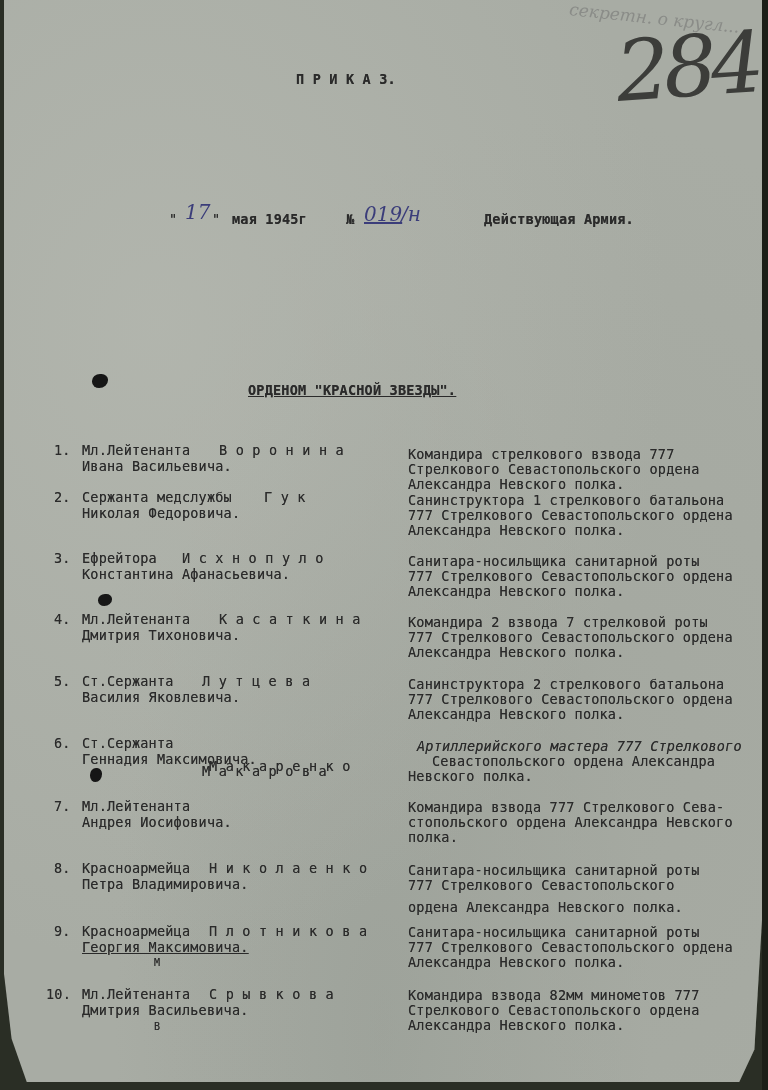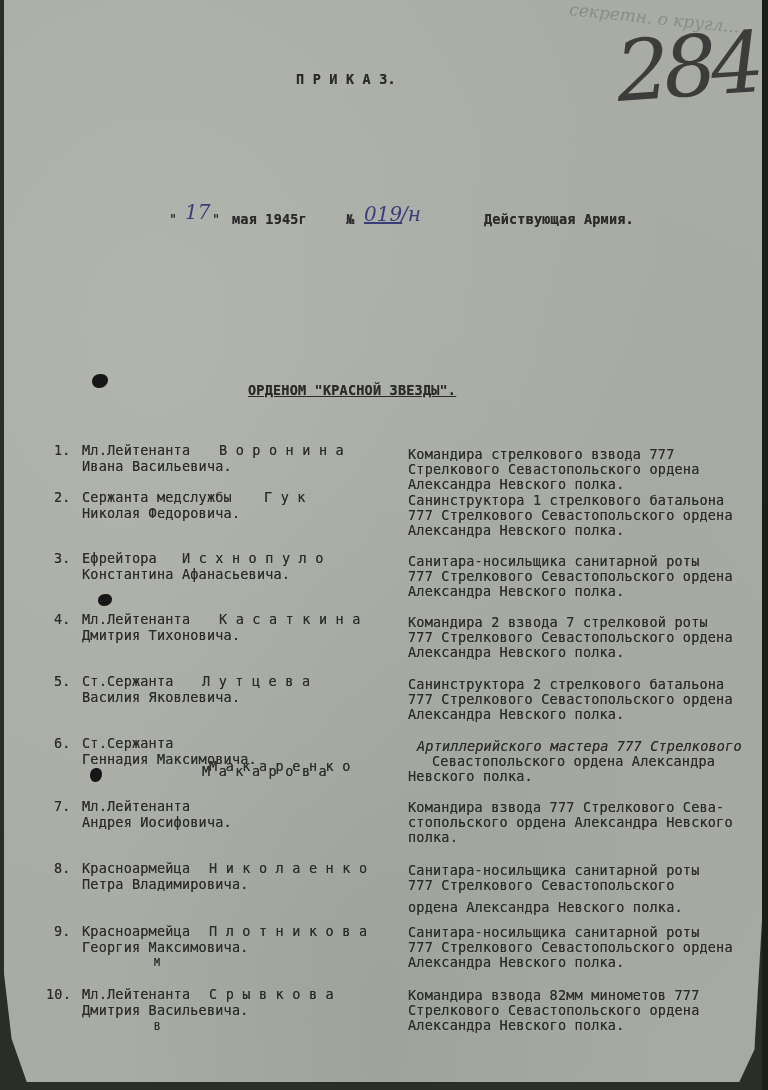--- a/index.html
+++ b/index.html
@@ -148,21 +148,21 @@
     <div class="tw" style="left:78px; top:877px;">Петра Владимировича.</div>
     <div class="tw" style="left:404px; top:863px;">Санитара-носильщика санитарной роты</div>
     <div class="tw" style="left:404px; top:878px;">777 Стрелкового Севастопольского</div>
     <div class="tw" style="left:404px; top:893px;margin-top:7px;">ордена Александра Невского полка.</div>
   </div>
 
   <div>
     <div class="tw" style="left:50px; top:924px;">9.</div>
     <div class="tw" style="left:78px; top:924px;">Красноармейца</div>
     <div class="tw" style="left:205px; top:924px;">П л о т н и к о в а</div>
-    <div class="tw" style="left:78px; top:940px;">Георгия Максимовича.</div>
+    <div class="tw" style="left:78px; top:940px;text-decoration:underline;">Георгия Максимовича.</div>
     <div class="tw" style="left:150px; top:955px; font-size:10px;">М</div>
     <div class="tw" style="left:404px; top:925px;">Санитара-носильщика санитарной роты</div>
     <div class="tw" style="left:404px; top:940px;">777 Стрелкового Севастопольского ордена</div>
     <div class="tw" style="left:404px; top:955px;">Александра Невского полка.</div>
   </div>
 
   <div>
     <div class="tw" style="left:42px; top:987px;">10.</div>
     <div class="tw" style="left:78px; top:987px;">Мл.Лейтенанта</div>
     <div class="tw" style="left:205px; top:987px;">С р ы в к о в а</div>

